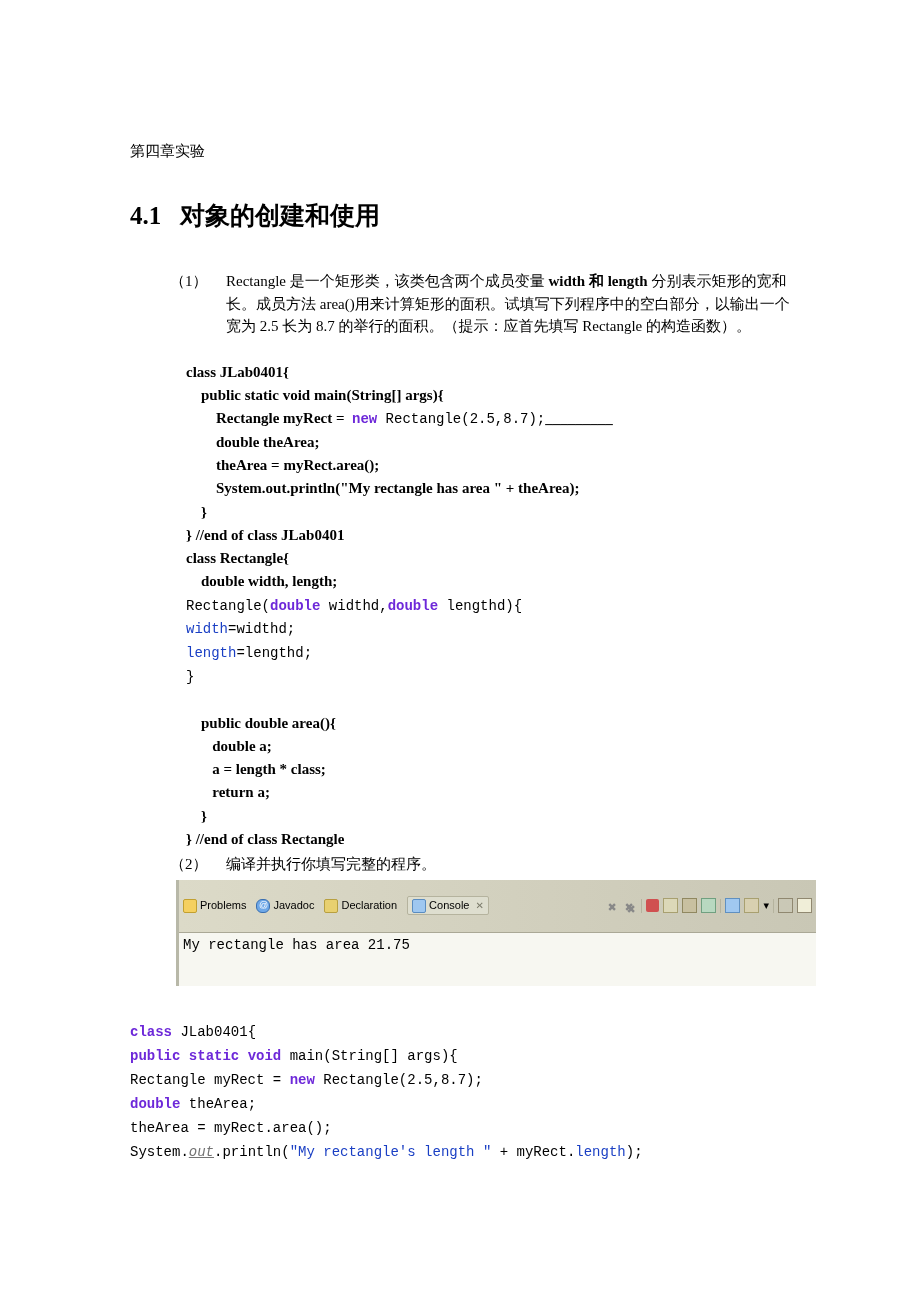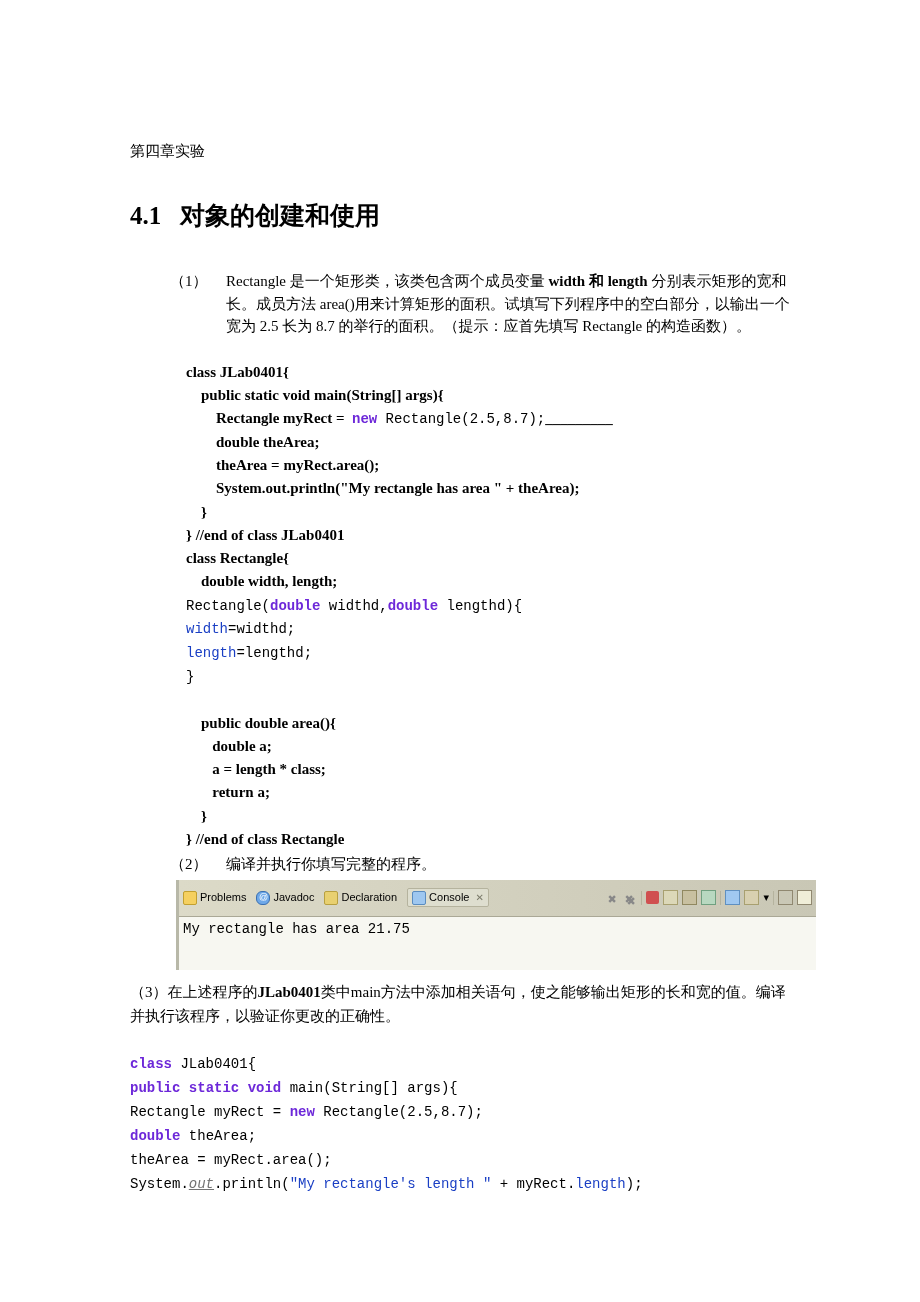--- a/index.html
+++ b/index.html
@@ -70,21 +70,21 @@
     box-sizing: border-box;
   }
   .console-titlebar {
     display: flex;
     align-items: center;
     height: 20px;
     background: linear-gradient(to right, #dcdac8, #c9c7b5);
     border-bottom: 1px solid #aaa896;
     font-family: Tahoma, sans-serif;
     font-size: 11px;
-    padding: 8px 4px;
+    padding: 16px 4px;
     gap: 10px;
   }
   .tab {
     display: flex;
     align-items: center;
     gap: 3px;
   }
   .tab .ico {
     width: 12px; height: 12px;
     display: inline-block;
@@ -217,23 +217,20 @@
         <span class="tbi" style="background:#d8d0b0;border:1px solid #a8a070;"></span>
         <span>▾</span>
         <span class="sep"></span>
         <span class="tbi" style="border:1px solid #908870;"></span>
         <span class="tbi" style="border:1px solid #908870;background:#f0eed8;"></span>
       </span>
     </div>
     <div class="console-out">My rectangle has area 21.75</div>
   </div>
 
-  <div class="after-para">
-    <span>（3）在上述程序的</span><span class="bold">JLab0401</span><span>类中main方法中添加相关语句，使之能够输出矩形的长和宽的值。编译并执行该程序，以验证你更改的正确性。</span>
-  </div>
 
   <div class="code2">
 <span class="mono"><span class="kw">class</span><span> JLab0401{</span></span>
 <span class="mono"><span class="kw">public</span> <span class="kw">static</span> <span class="kw">void</span><span> main(String[] args){</span></span>
 <span class="mono"><span>Rectangle myRect = </span><span class="kw">new</span><span> Rectangle(2.5,8.7);</span></span>
 <span class="mono"><span class="kw">double</span><span> theArea;</span></span>
 <span class="mono">theArea = myRect.area();</span>
 <span class="mono b"><span>System.</span><span class="stat">out</span><span>.println(</span><span class="str">"My rectangle's length "</span><span> + myRect.</span><span class="fld">length</span><span>);</span></span></div>
 
 </div>

